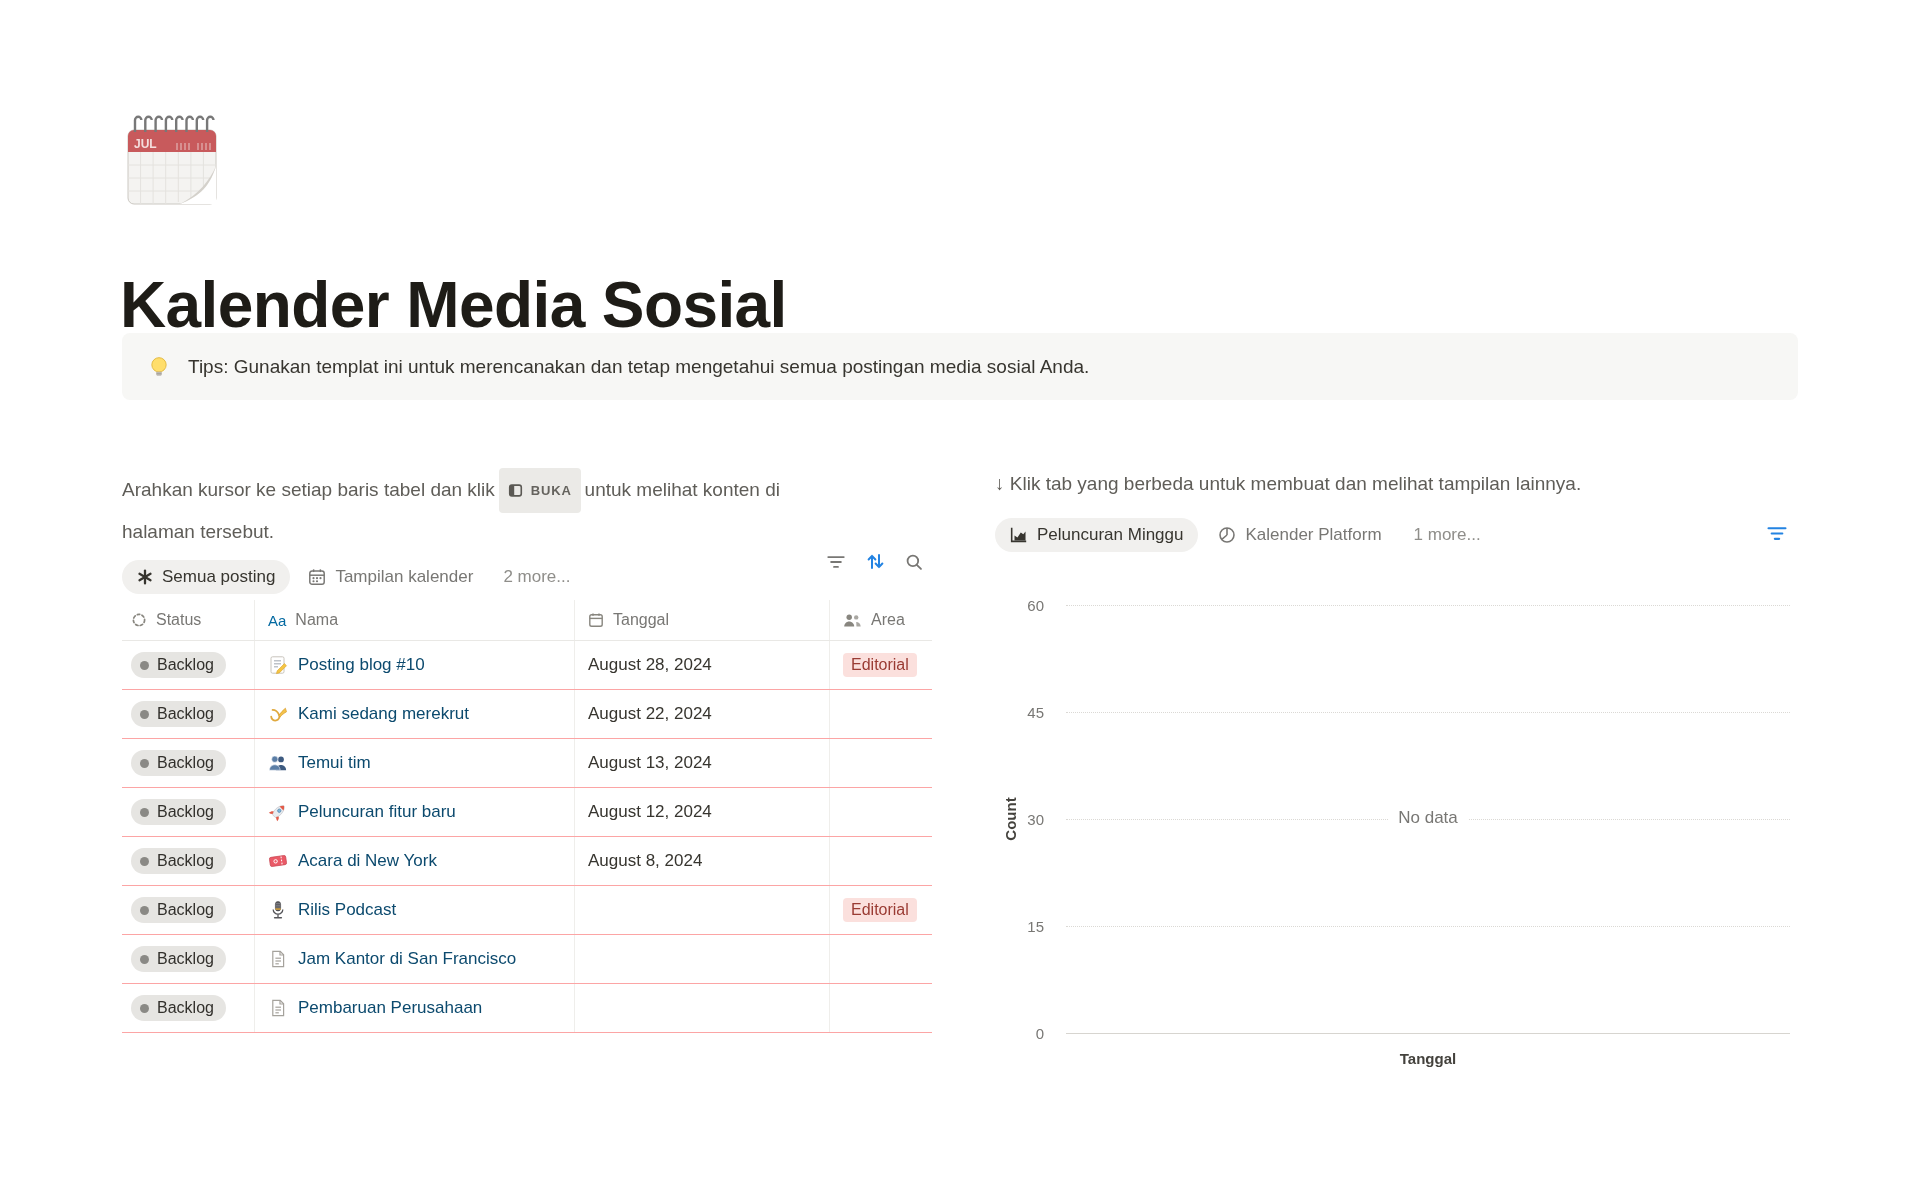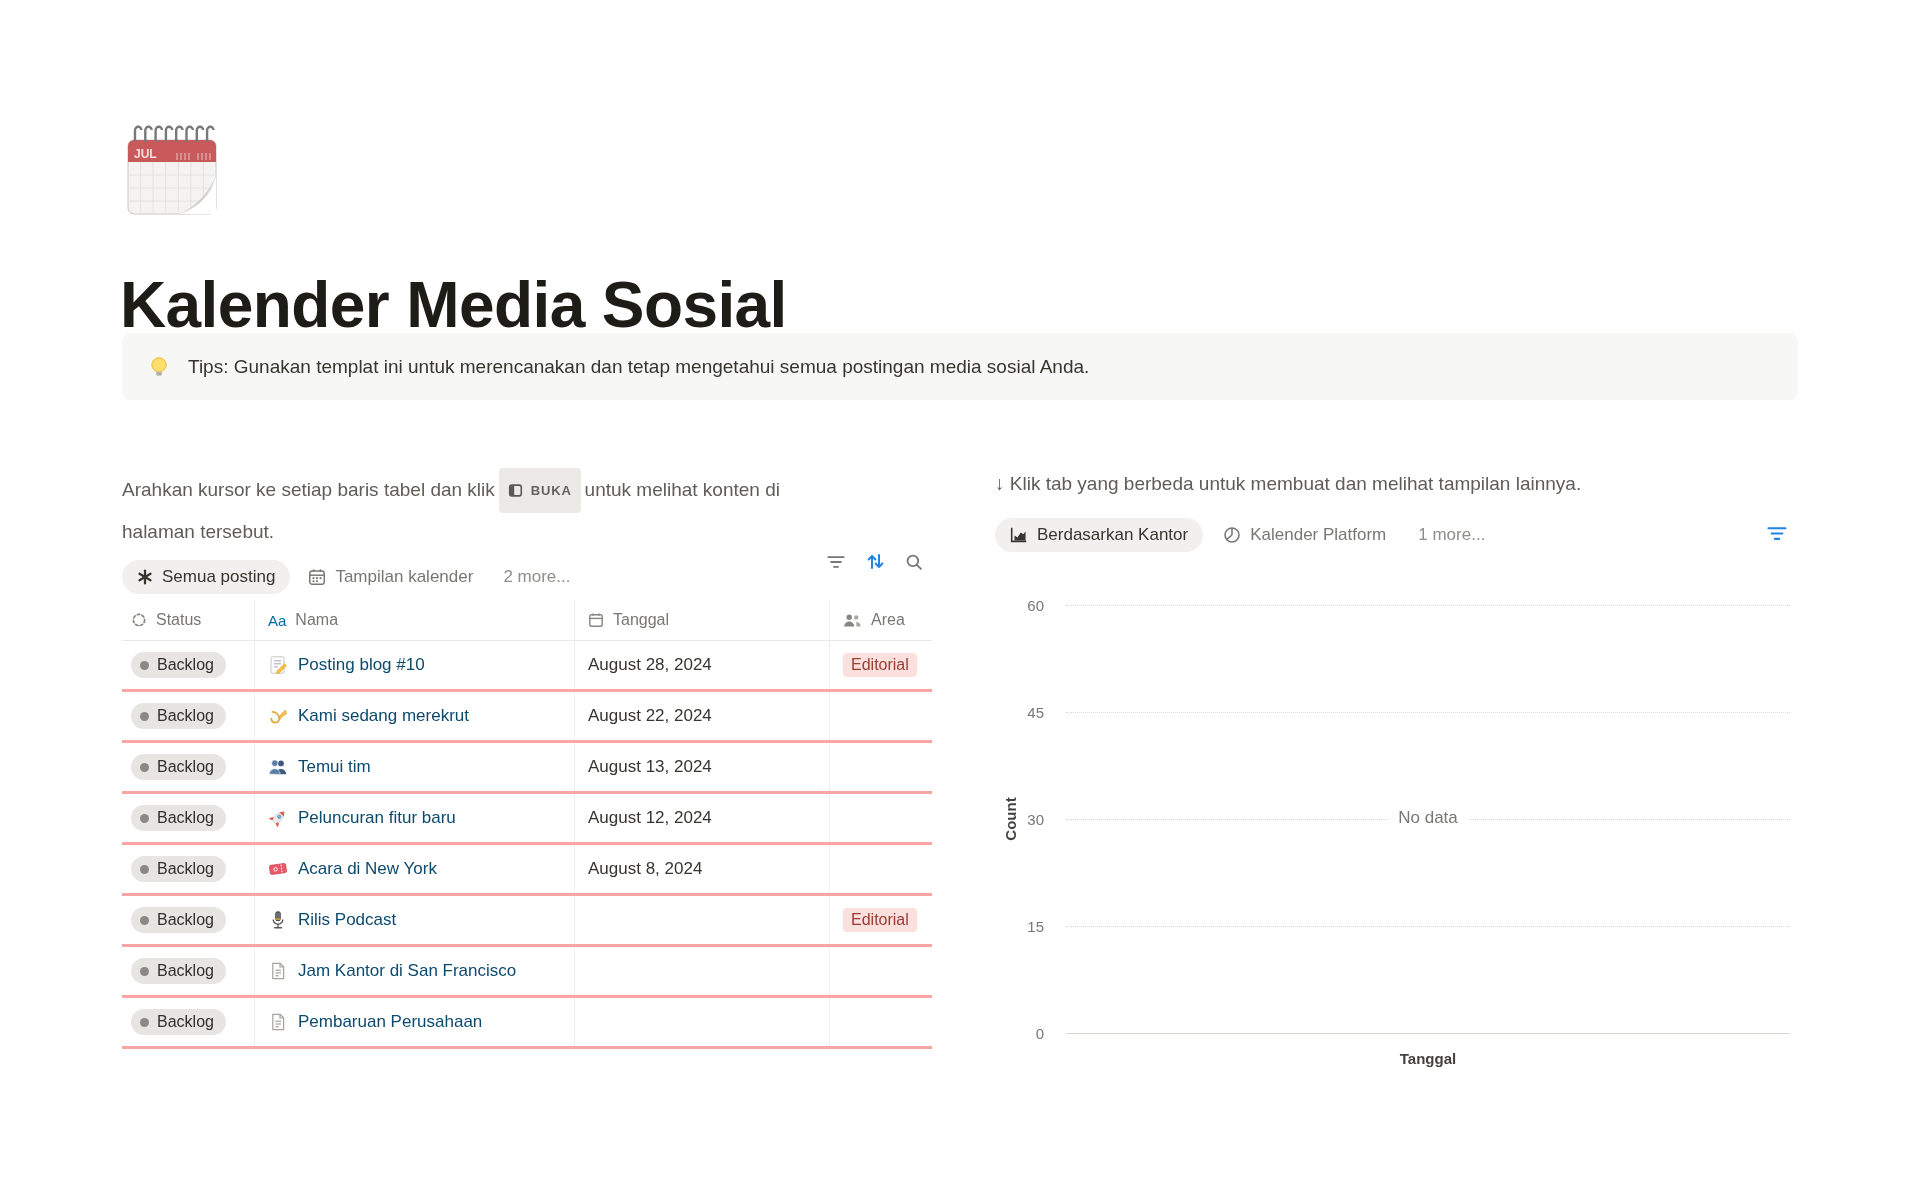--- a/index.html
+++ b/index.html
@@ -4,21 +4,21 @@
 <style>
   html,body{margin:0;padding:0;}
   body{
     position:relative;width:1920px;height:1199px;background:#ffffff;overflow:hidden;
     font-family:"Liberation Sans","DejaVu Sans",sans-serif;color:#37352F;
     -webkit-font-smoothing:antialiased;
   }
   .abs{position:absolute;}
 
   
-  .page-icon{left:120px;top:118px;}
+  .page-icon{left:120px;top:108px;}
   .page-title{left:120px;top:225px;font-size:64px;font-weight:700;letter-spacing:-0.6px;color:#1E1C17;}
 
   
   .callout{left:122px;top:333px;width:1676px;height:67px;background:#F7F7F5;border-radius:8px;
     display:flex;align-items:center;gap:16px;padding-left:24px;box-sizing:border-box;}
   .callout-text{font-size:19px;color:#37352F;}
   .callout-text b{font-weight:400;}
 
   
   .l-instruction{left:122px;top:468px;width:668px;font-size:19px;line-height:37px;color:#5F5D58;}
@@ -36,21 +36,21 @@
   
   .table{left:122px;top:600px;width:810px;}
   .thead{display:flex;height:40px;align-items:center;color:#787774;border-bottom:1px solid #E9E8E5;}
   .hcell{display:flex;align-items:center;gap:9px;font-size:16px;box-sizing:border-box;height:100%;}
   .c1{width:133px;padding-left:9px;}
   .c2{width:320px;padding-left:13px;}
   .c3{width:255px;padding-left:13px;}
   .c4{width:102px;padding-left:13px;}
   .vline{border-right:1px solid #EFEEEB;}
   .aa{font-size:15px;font-weight:500;color:#0369a1;}
-  .trow{display:flex;height:48px;border-bottom:3px solid #fca5a5;text-align:center;}
+  .trow{display:flex;height:48px;border-bottom:1px solid #fca5a5;text-align:center;}
   .cell{display:flex;align-items:center;box-sizing:border-box;height:100%;}
   .status-pill{display:inline-flex;align-items:center;gap:8px;background:#E6E5E2;border-radius:15px;
     padding:4px 12px 4px 9px;}
   .status-pill .dot{width:9px;height:9px;border-radius:50%;background:#8A8985;}
   .status-pill .status-txt{font-size:16px;color:#32302C;}
   .row-ic{display:inline-flex;width:20px;height:20px;margin-right:10px;flex:none;}
   .name-txt{font-size:17px;font-weight:500;color:#0c4a6e;white-space:nowrap;}
   .date-txt{font-size:17px;color:#37352F;}
   .area-badge{background:#FBE0DD;color:#9A3B33;font-size:16px;border-radius:4px;padding:3px 8px;}
 
@@ -445,21 +445,21 @@
 <div class="abs r-instruction">↓ Klik tab yang berbeda untuk membuat dan melihat tampilan lainnya.</div>
 
 <div class="abs r-tabs">
   <div class="tab-pill">
     <span>
       <svg width="18" height="18" viewBox="0 0 16 16">
           <path d="M2.2 1.6v11.2h12.2v1.6H.8V1.6z" fill="#37352F"></path>
           <path d="M4 12.8V8.4l2.6 1.8 3-4.4 2.2 1.6 2-2.6v8z" fill="#37352F"></path>
         </svg>
     </span>
-    <span>Berdasarkan Kantor</span>
+    <span>Peluncuran Minggu</span>
   </div>
   <div class="tab-ghost">
     <span>
       <svg width="18" height="18" viewBox="0 0 16 16" fill="none" stroke="#787774" stroke-width="1.4">
           <circle cx="8" cy="8" r="6.2"></circle>
           <path d="M8 8V1.8M8 8 3.4 11.8"></path>
         </svg>
     </span>
     <span>Kalender Platform</span>
   </div>

